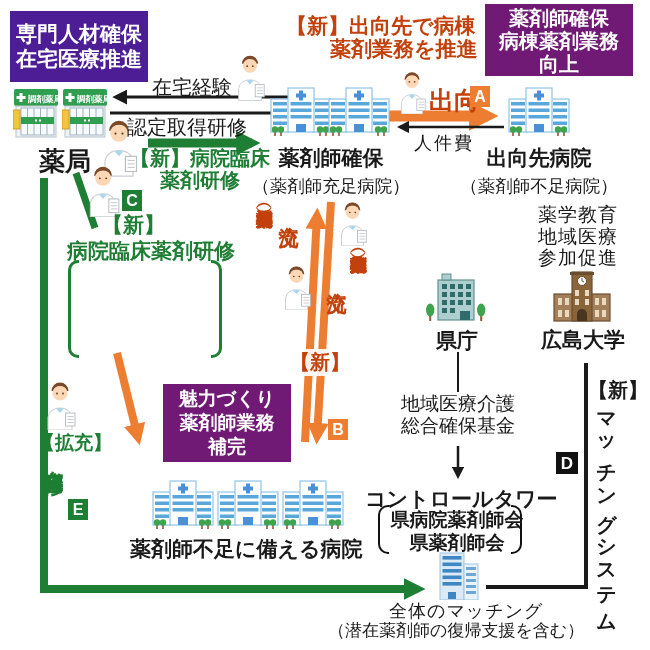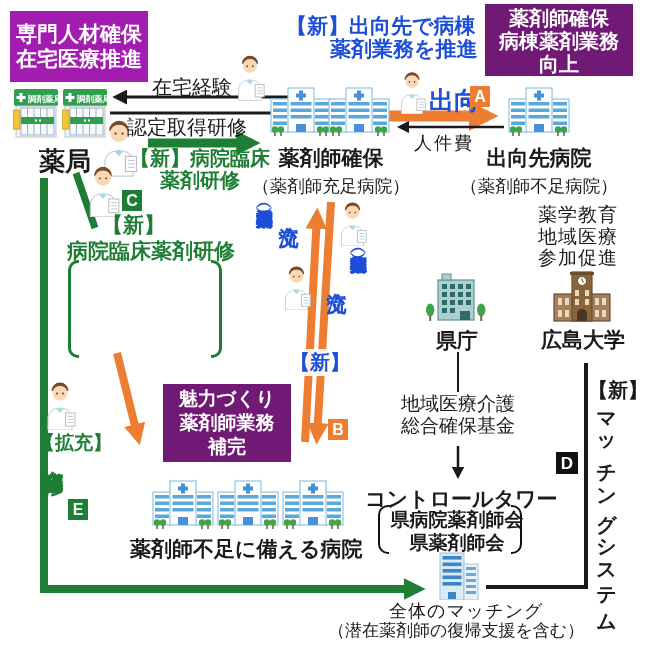--- a/index.html
+++ b/index.html
@@ -3,25 +3,25 @@
 <meta charset="utf-8">
 <style>
   html,body{margin:0;padding:0;background:#fff;}
   #canvas{
     position:relative;width:650px;height:650px;background:#fff;overflow:hidden;
     font-family:"Liberation Sans","DejaVu Sans",sans-serif;color:#1a1a1a;
   }
   .abs{position:absolute;}
   .b{font-weight:bold;}
   .green{color:#1e7e34;}
-  .orange{color:#1d4ed8;}
+  .orange{color:#c2410c;}
   .vtext{writing-mode:vertical-rl;text-orientation:upright;line-height:1;}
   .center{text-align:center;}
   .box{box-sizing:border-box;color:#fff;font-weight:bold;text-align:center;}
-  .box.greenbg{background:#a21caf;text-align:center;}
+  .box.greenbg{background:#4c1d95;text-align:center;}
   .box.orangebg{background:#701a75;}
   .badge{
     width:20px;height:21px;color:#fff;font-weight:bold;font-size:16px;
     display:flex;align-items:center;justify-content:center;line-height:1;
   }
   .badge.greenbg{background:#1e7e34;}
   .badge.orangebg{background:#ed7d31;}
   .badge.blackbg{background:#111;width:22px;height:22px;font-size:17px;}
   .brk{box-sizing:border-box;}
   .brk-l{border-left:3px solid #1e7e34;border-top:3px solid #1e7e34;border-bottom:3px solid #1e7e34;

